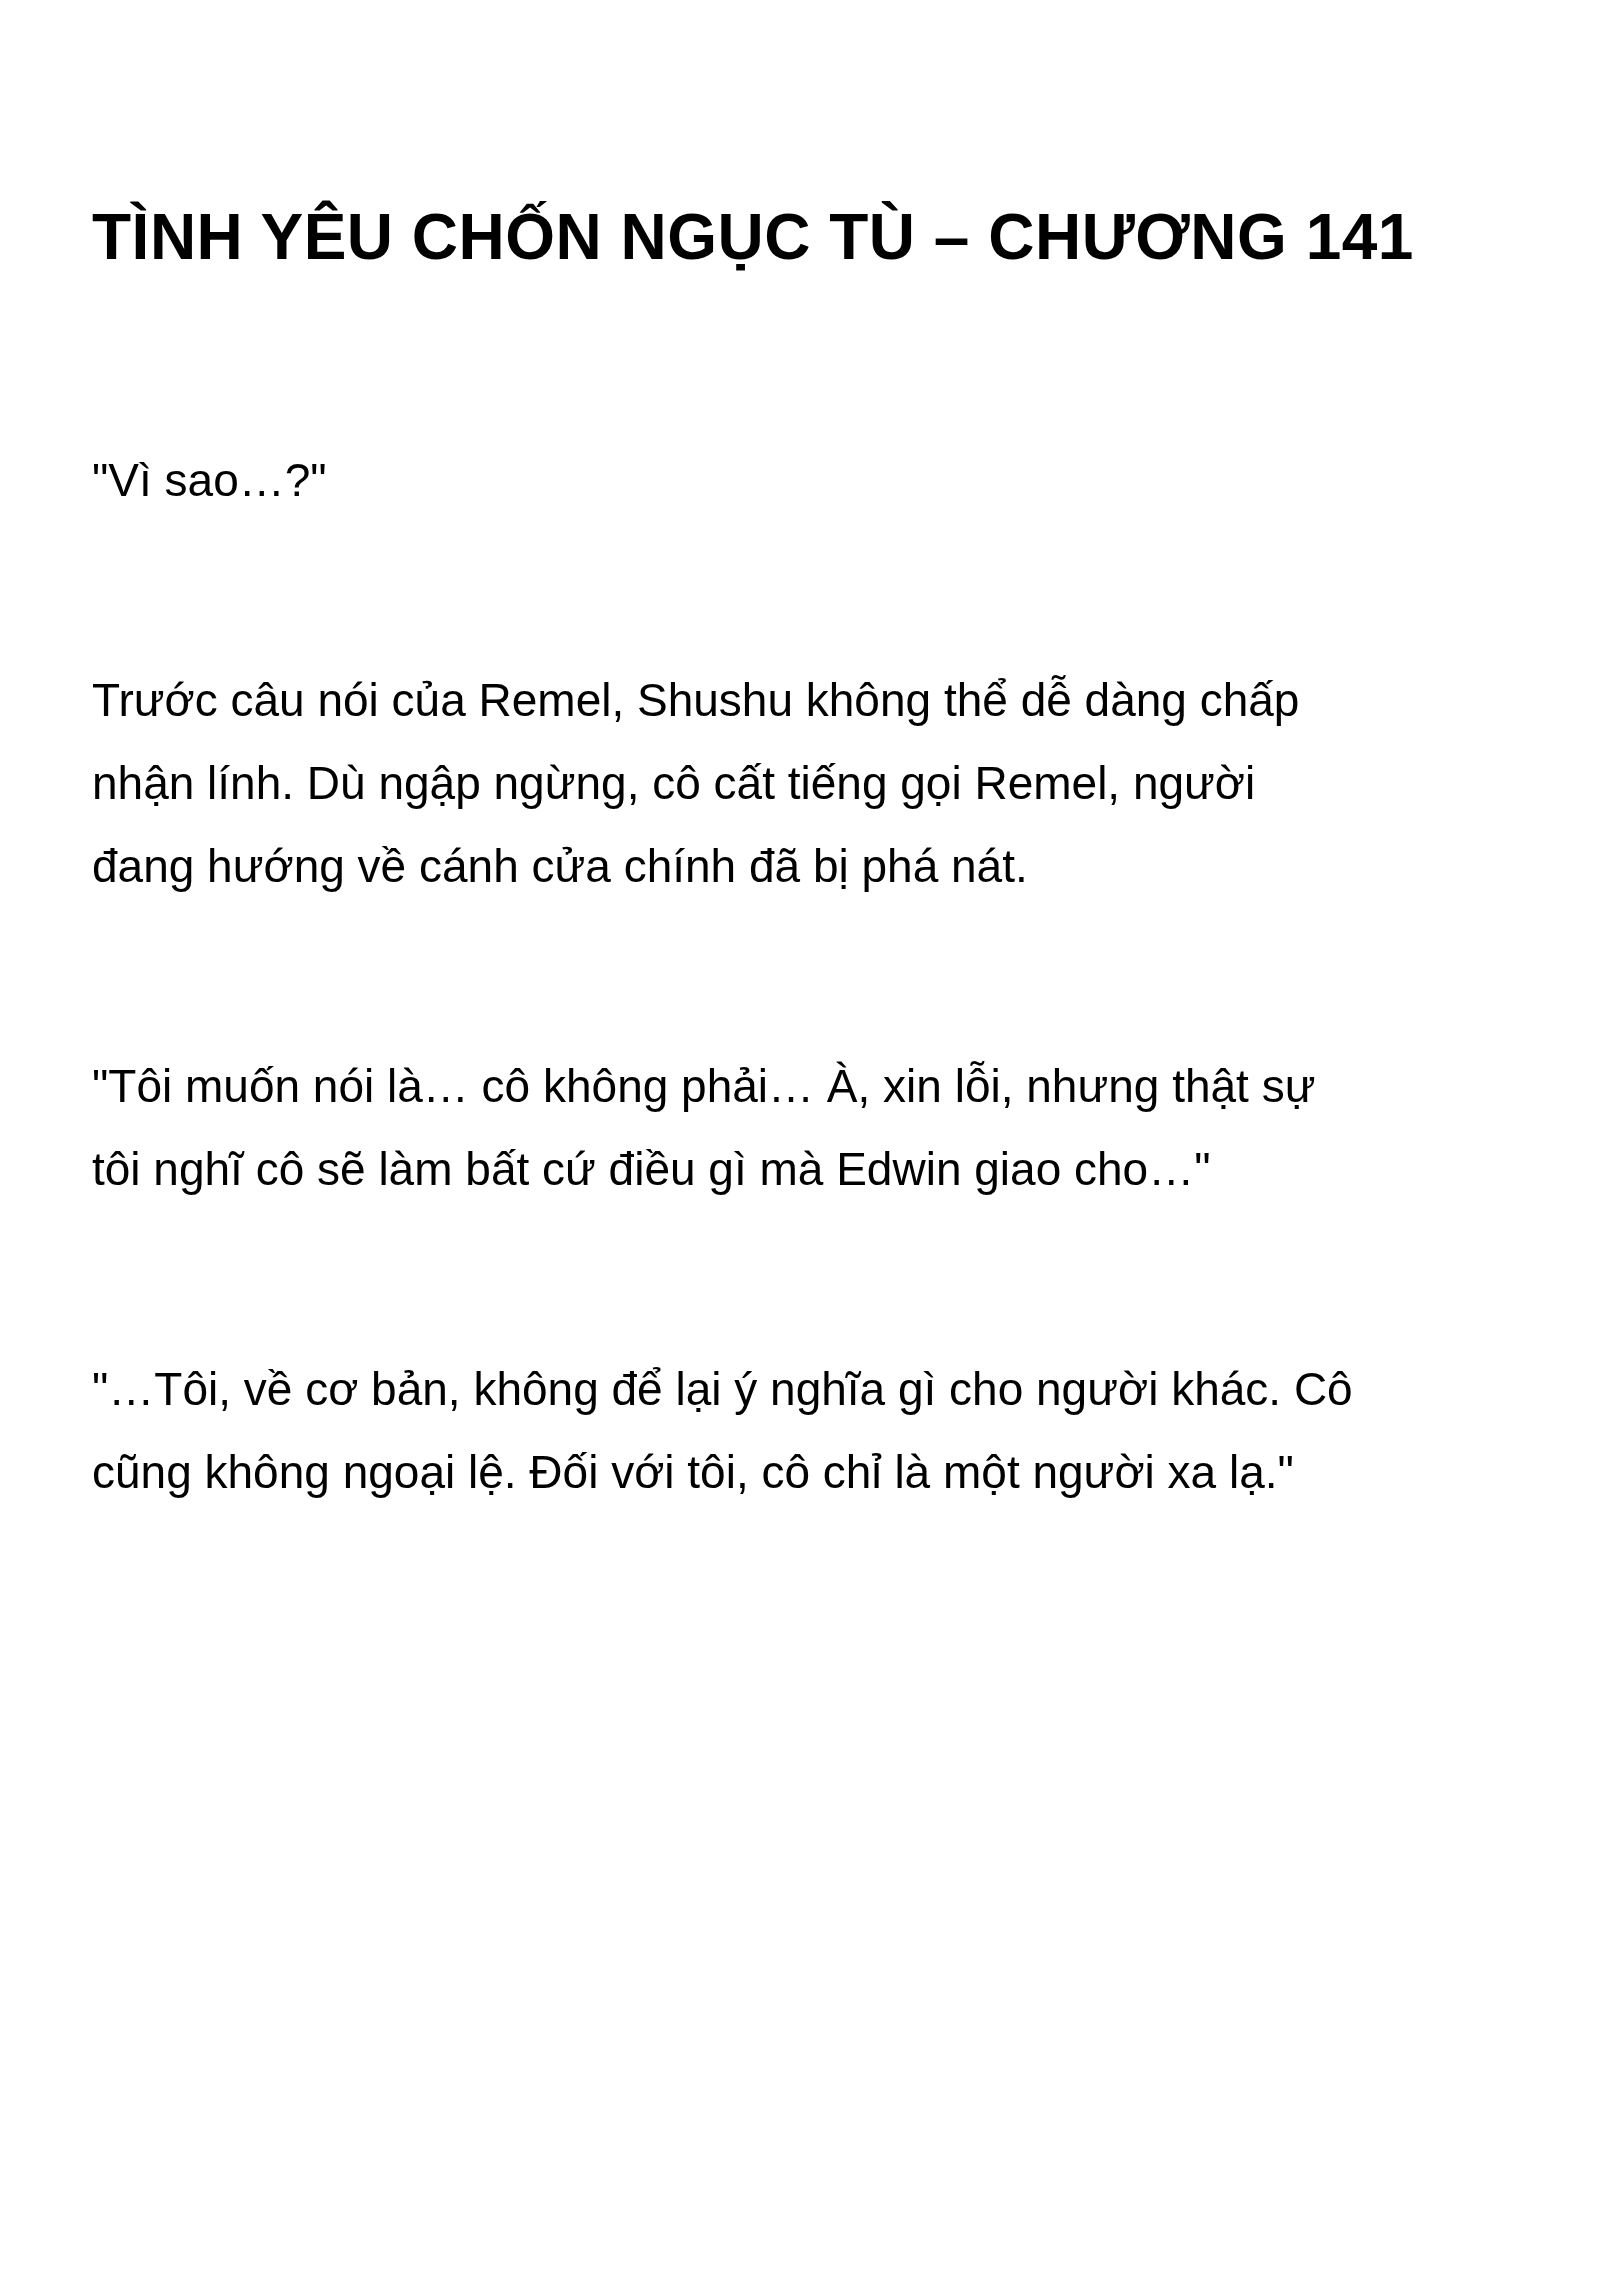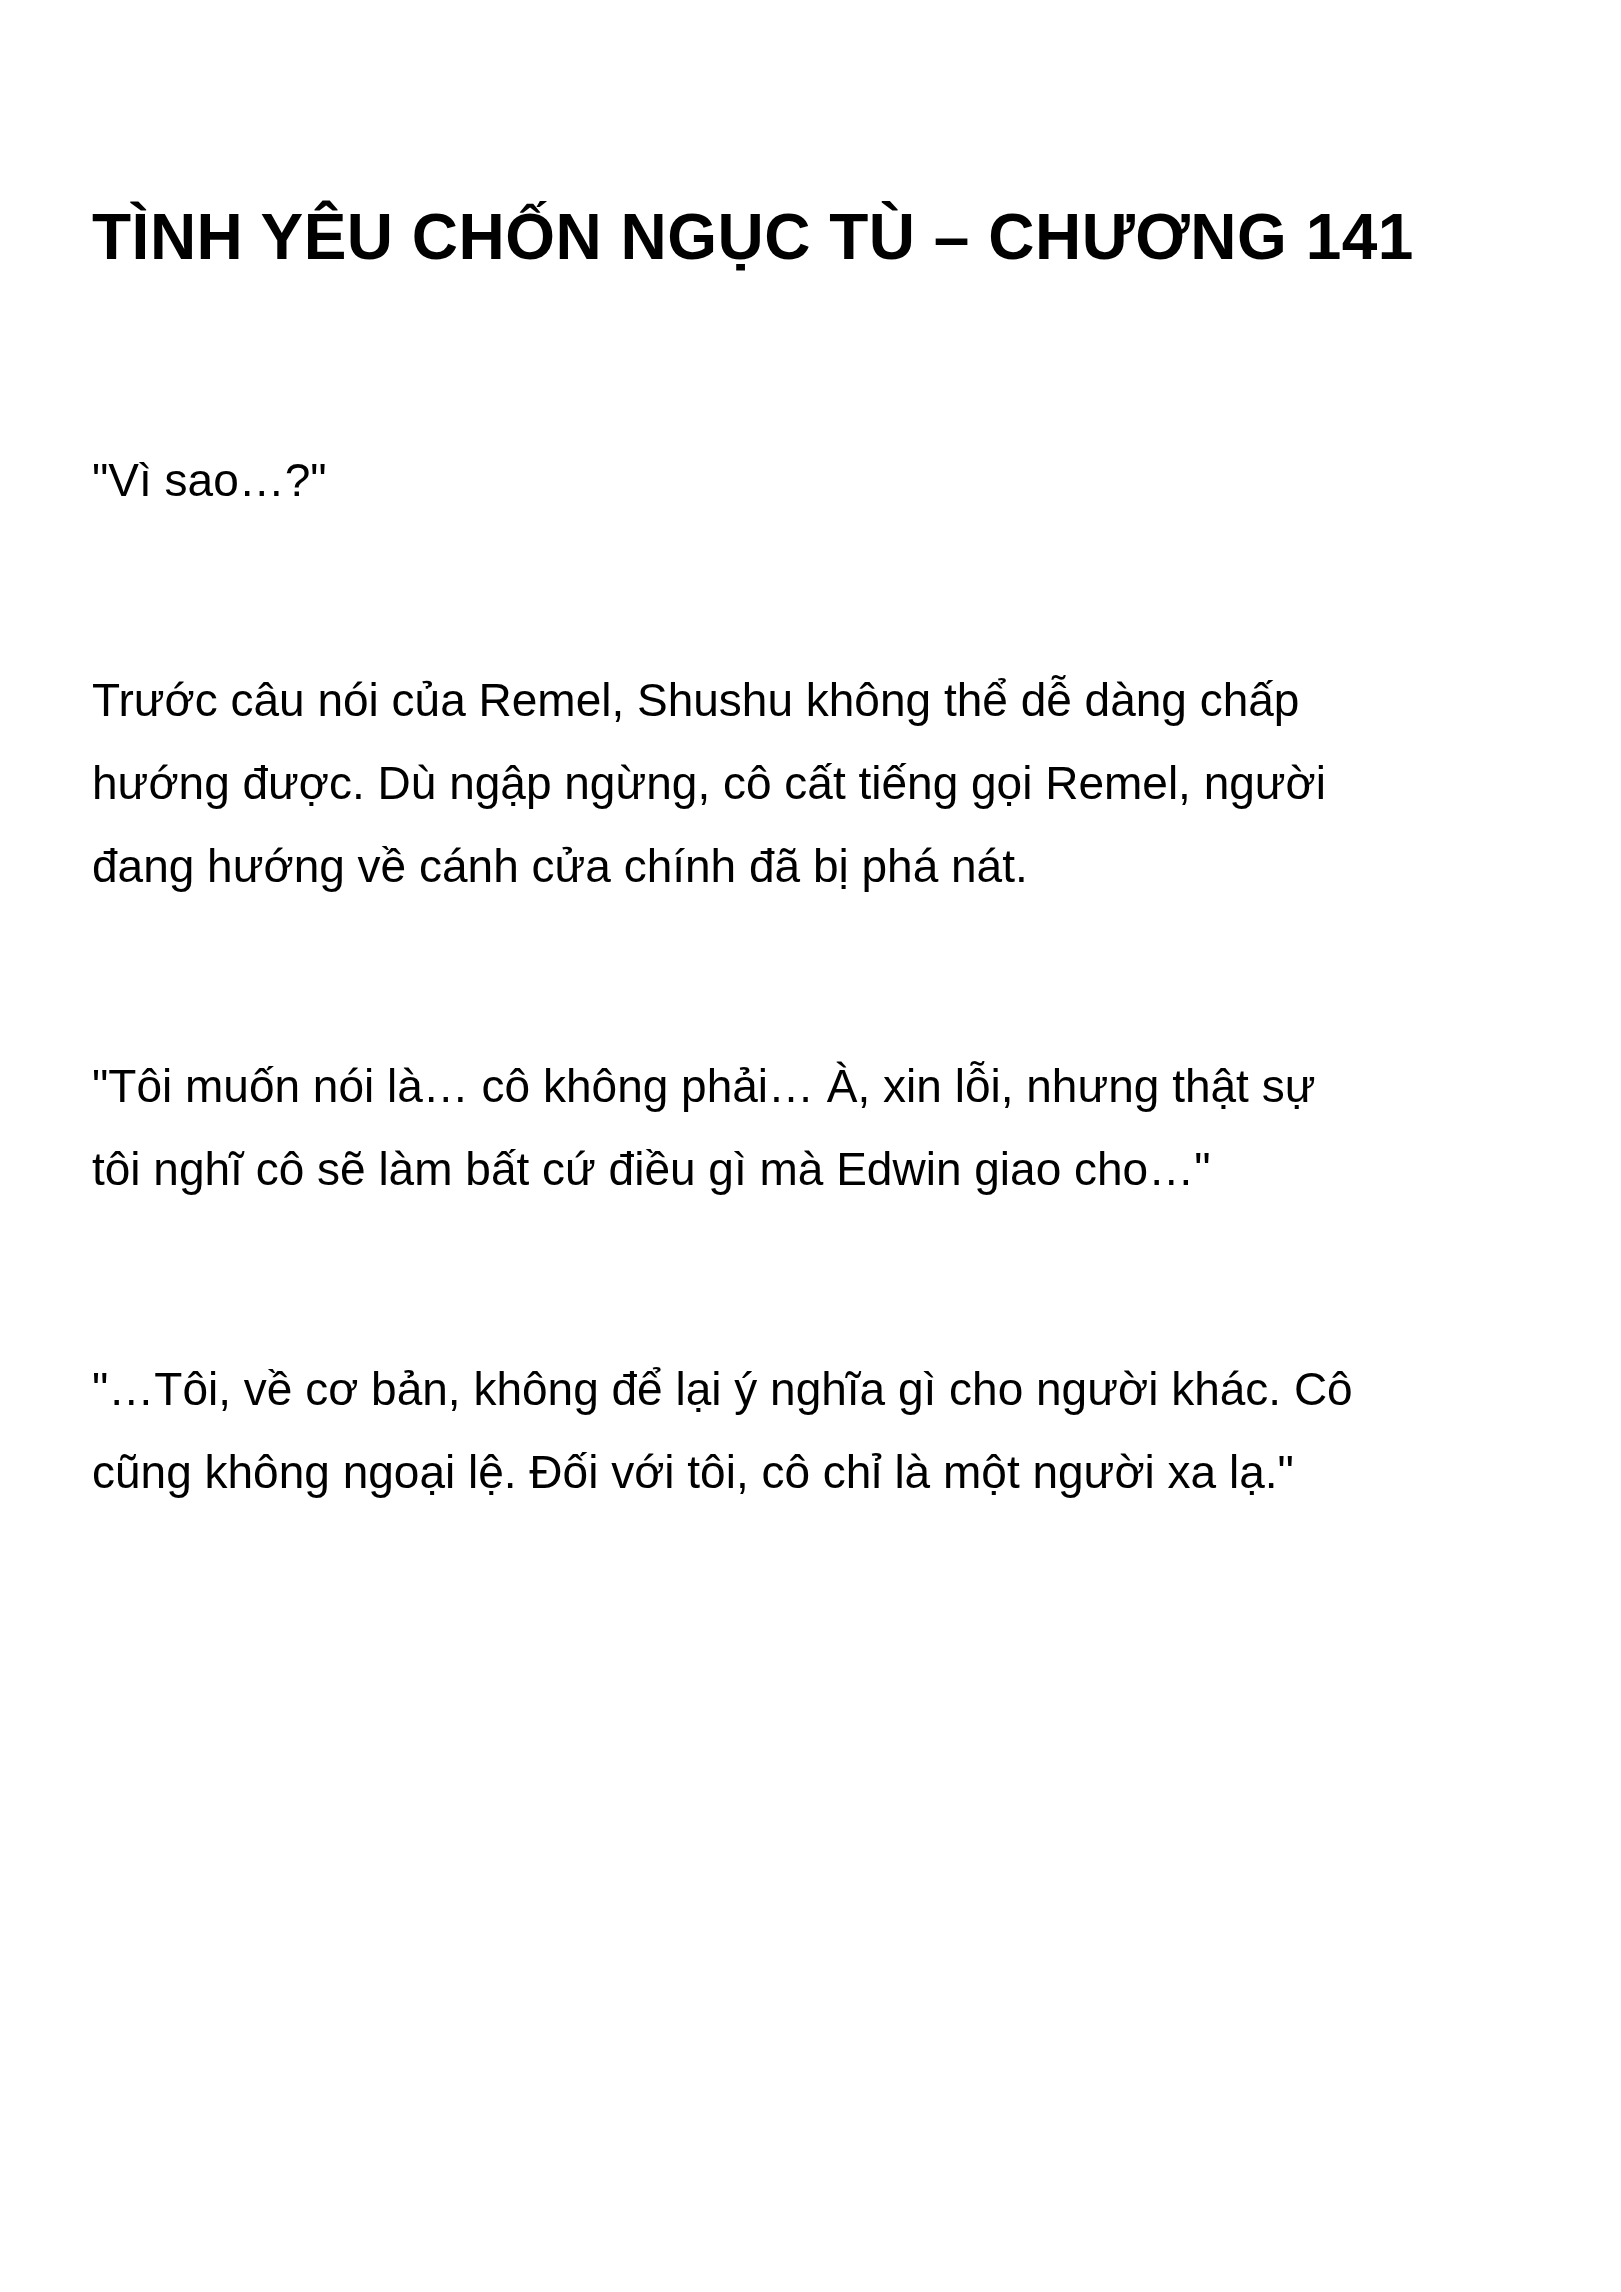--- a/index.html
+++ b/index.html
@@ -37,21 +37,21 @@
 </style>
 </head>
 <body>
 
 <div class="page">
   <h1 class="doc-title">TÌNH YÊU CHỐN NGỤC TÙ – CHƯƠNG 141</h1>
 
   <p class="para">"Vì sao…?"</p>
 
   <p class="para">Trước câu nói của Remel, Shushu không thể dễ dàng chấp
-hướng được. Dù ngập ngừng, cô cất tiếng gọi Remel, người
+nhận lính. Dù ngập ngừng, cô cất tiếng gọi Remel, người
 đang hướng về cánh cửa chính đã bị phá nát.</p>
 
   <p class="para">"Tôi muốn nói là… cô không phải… À, xin lỗi, nhưng thật sự
 tôi nghĩ cô sẽ làm bất cứ điều gì mà Edwin giao cho…"</p>
 
   <p class="para">"…Tôi, về cơ bản, không để lại ý nghĩa gì cho người khác. Cô
 cũng không ngoại lệ. Đối với tôi, cô chỉ là một người xa lạ."</p>
 
 </div>
 

